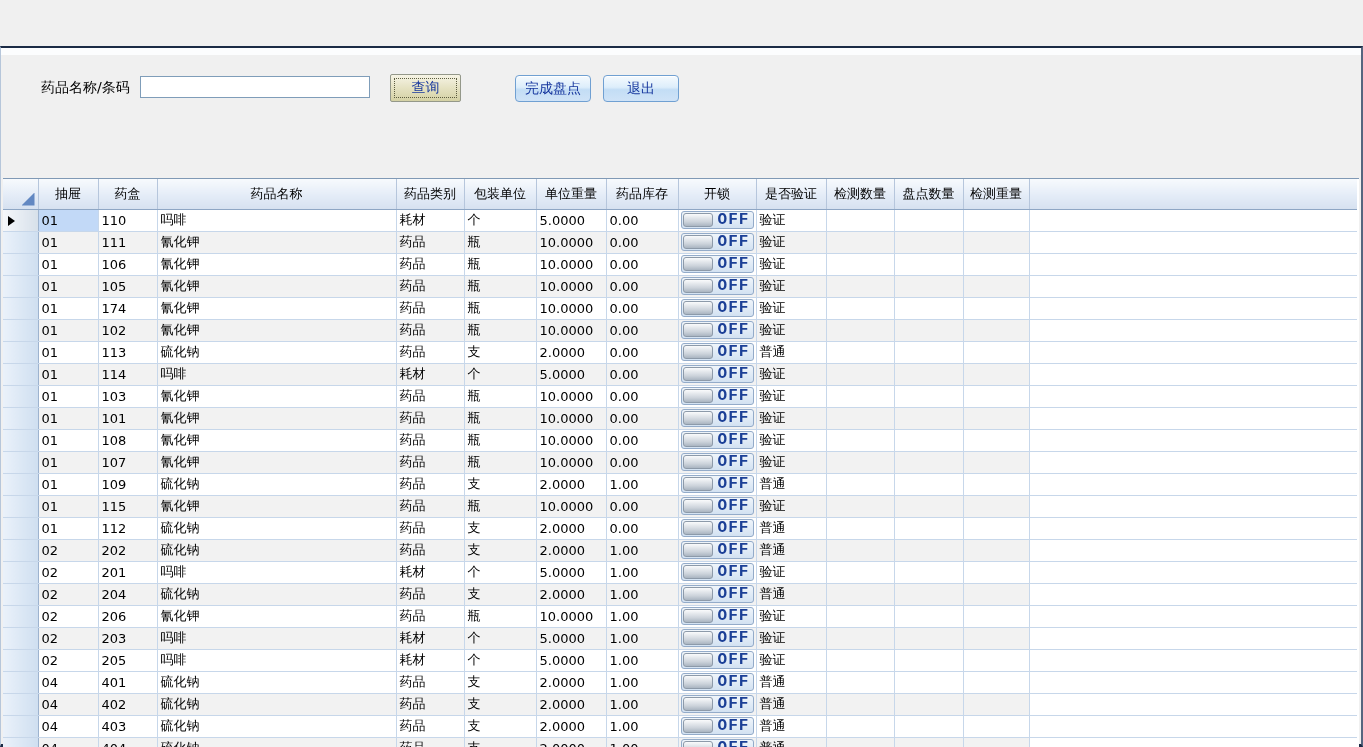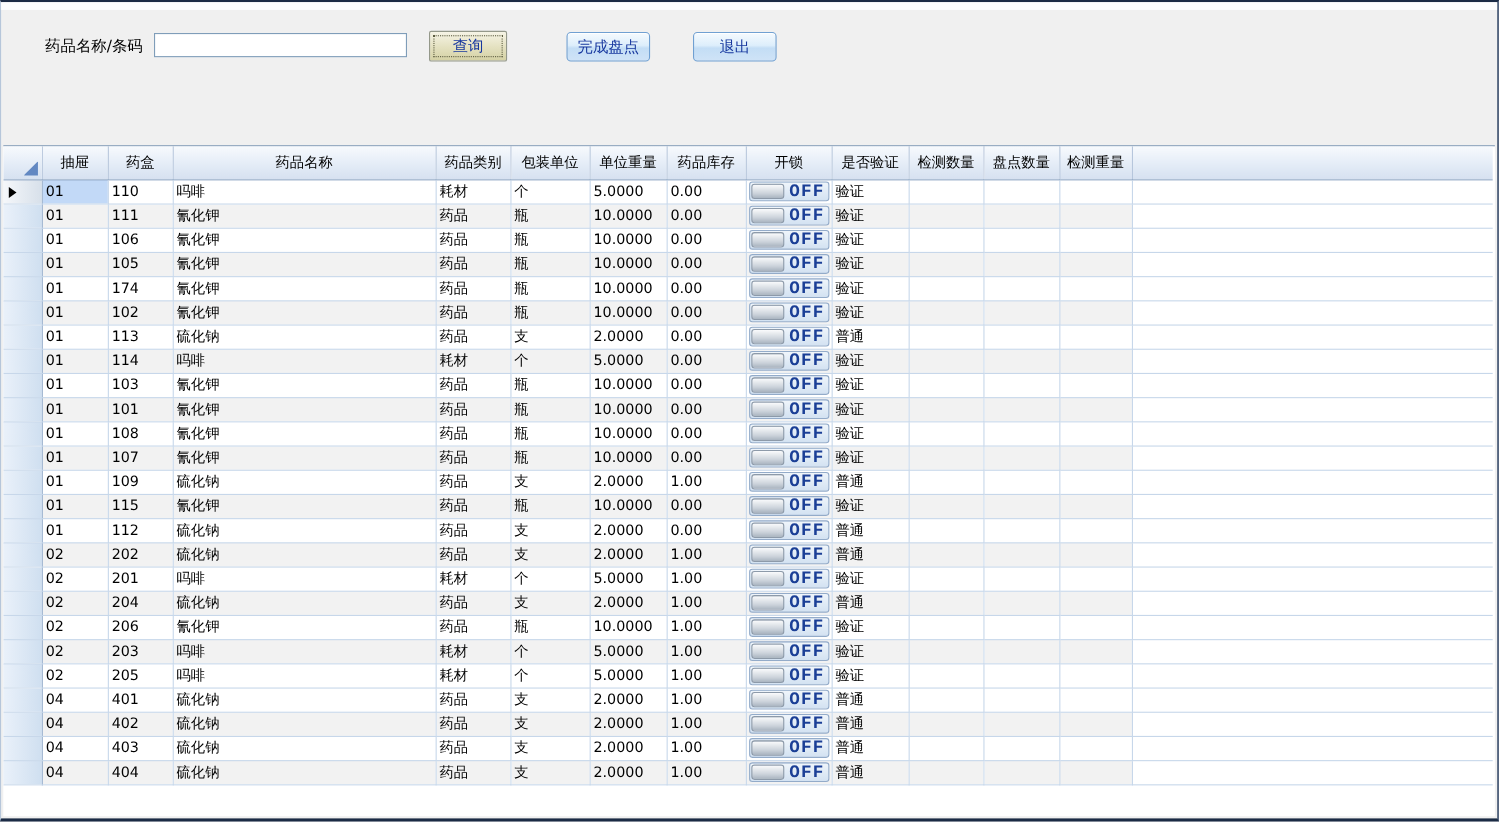--- a/index.html
+++ b/index.html
@@ -8,20 +8,21 @@
     font-family:"DejaVu Sans","Liberation Sans",sans-serif;
     background:#f0f0f0;
   }
   .app{
     position:absolute;inset:0;background:#f0f0f0;
     border-top:2px solid #1b2b45;
     border-bottom:3px solid #1b2b45;
     border-right:2px solid #55657f;
     border-left:1px solid #b6c6da;
     box-sizing:border-box;
+    margin-top:46px;
   }
   .top-strip{height:7px;background:#fcfdfe;}
   
   .search-label{position:absolute;left:40px;top:31px;font-size:14px;color:#000;}
   .search-input{
     position:absolute;left:139px;top:28px;width:222px;height:18px;
     border:1px solid #7f9db9;font-size:13px;padding:1px 3px;background:#fff;
   }
   .btn{
     position:absolute;display:flex;align-items:center;justify-content:center;
@@ -33,21 +34,21 @@
     border:1px solid #94988a;border-radius:2px;
     background:linear-gradient(#f6f4e6,#e5e2c2 50%,#d4d1a4);
   }
   .btn-query::after{content:'';position:absolute;inset:3px;border:1px dotted #5c5c40;}
   .btn-blue{
     border:1px solid #70a0d2;border-radius:4px;
     background:linear-gradient(#f5fafe,#ddeefb 45%,#c3ddf5 55%,#cfe3f7);
     box-shadow:inset 0 1px 0 #ffffff;
   }
   .btn-finish{left:514px;top:27px;width:76px;height:27px;}
-  .btn-exit{left:629px;top:27px;width:76px;height:27px;}
+  .btn-exit{left:602px;top:27px;width:76px;height:27px;}
   
   .gridwrap{
     position:absolute;left:2px;top:130px;width:1356px;height:610px;
     background:#fff;border-top:1px solid #8099b5;overflow:hidden;box-sizing:border-box;
   }
   table.grid{border-collapse:collapse;table-layout:fixed;width:1354px;}
   .grid th,.grid td{
     box-sizing:border-box;height:22px;font-size:13px;font-weight:normal;
     border-right:1px solid #c7d7ea;border-bottom:1px solid #c7d7ea;
     padding:0 0 0 3px;overflow:hidden;white-space:nowrap;text-align:left;color:#000;

